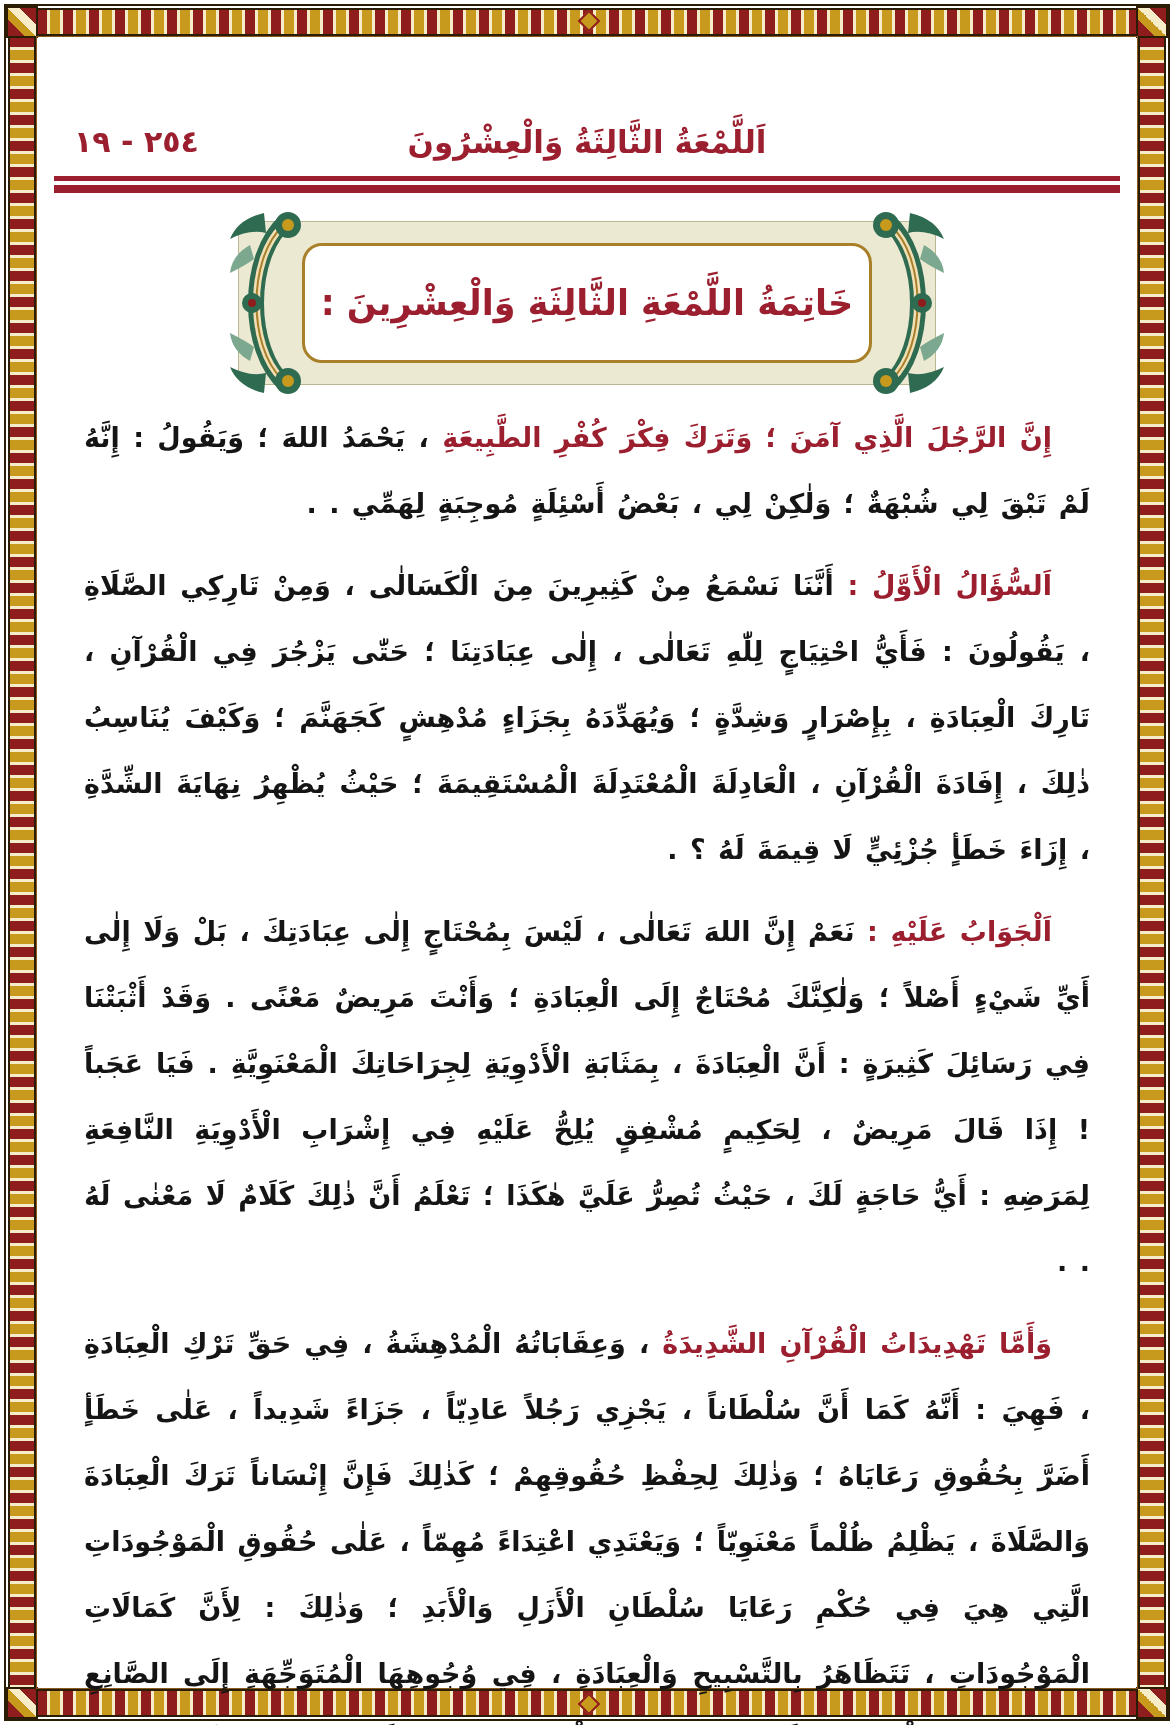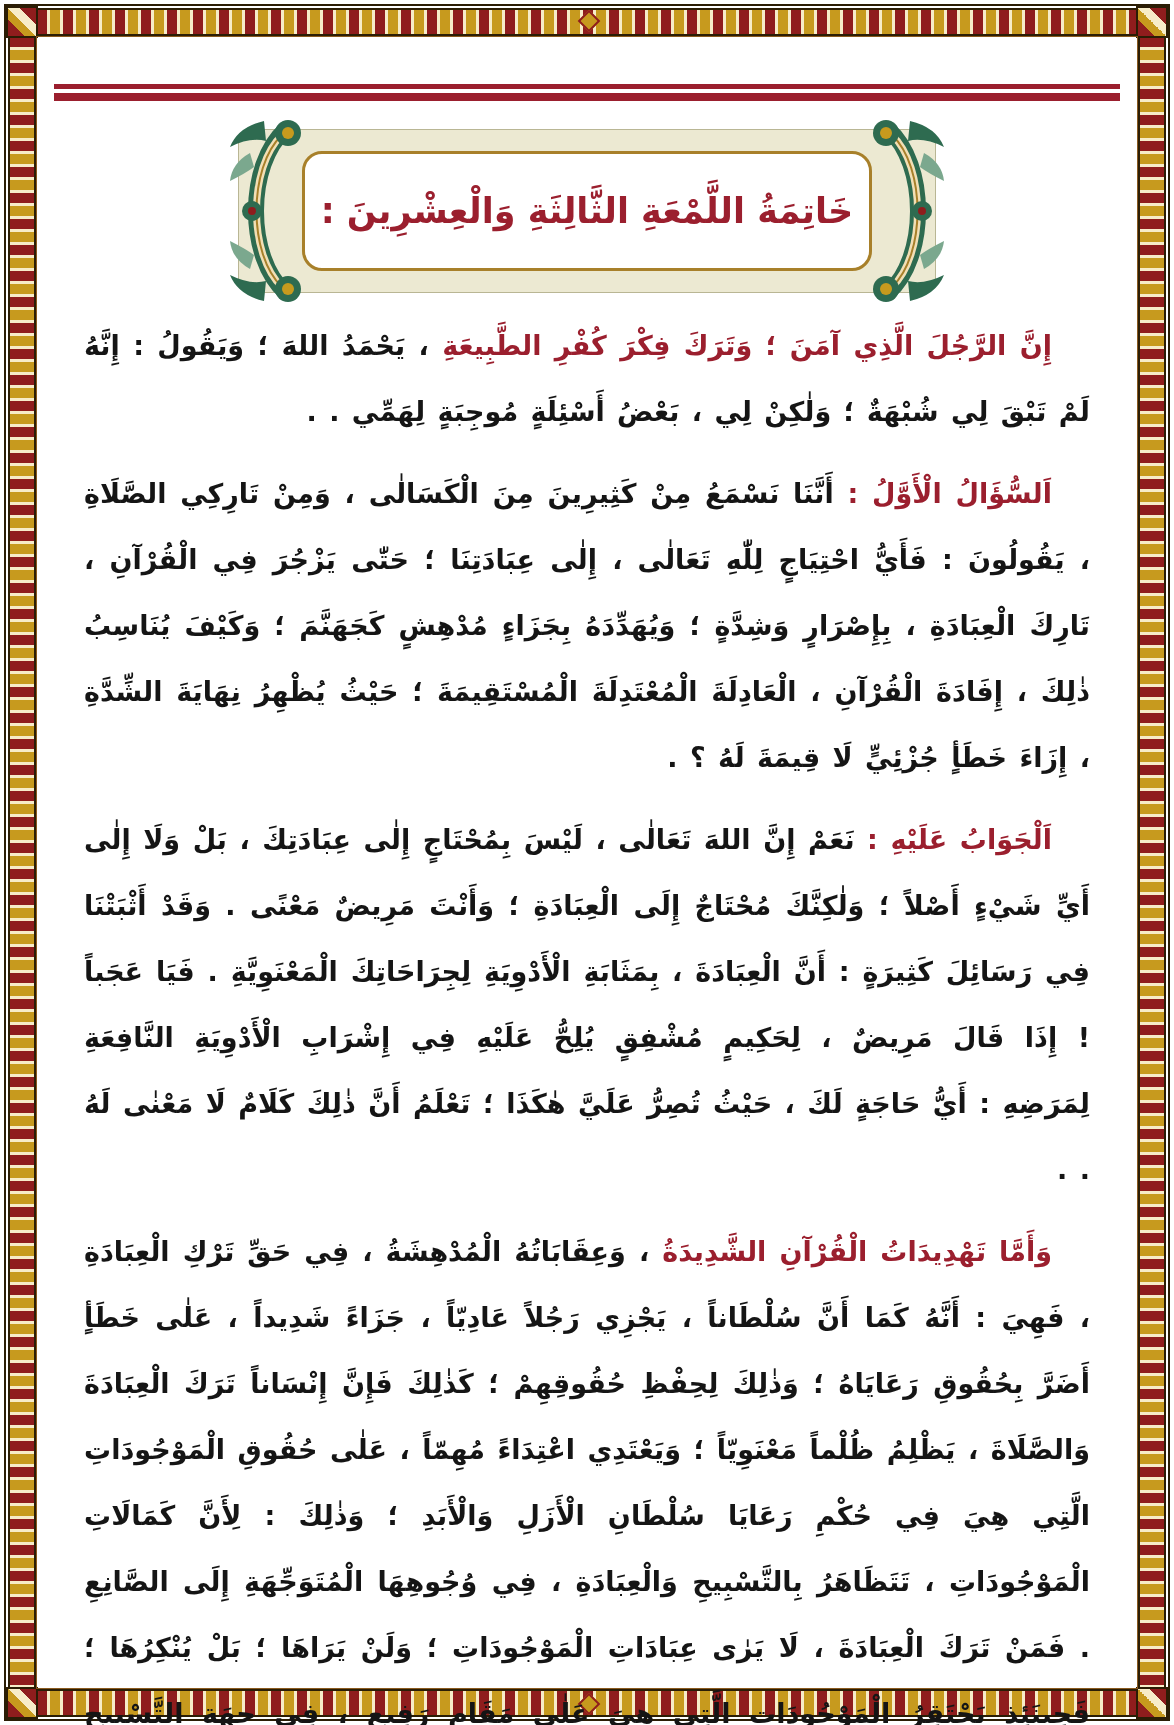--- a/index.html
+++ b/index.html
@@ -100,20 +100,24 @@
   <div class="corner tl"></div>
   <div class="corner tr"></div>
   <div class="corner bl"></div>
   <div class="corner br"></div>
   <div class="center-accent top"></div>
   <div class="center-accent bottom"></div>
   <div class="inner-line"></div>
 
   <div class="content">
 
+    <div class="header-row">
+      <div class="page-number">٢٥٤ - ١٩</div>
+      <div class="page-title">اَللَّمْعَةُ الثَّالِثَةُ وَالْعِشْرُونَ</div>
+    </div>
     <div class="rule thin"></div>
     <div class="rule thick"></div>
 
     <div class="banner">
       <div class="banner-bg"></div>
 
       <svg class="flourish right" viewBox="0 0 104 184" xmlns="http://www.w3.org/2000/svg">
         <path d="M30 10 C 70 45, 70 139, 30 174" fill="none" stroke="#2e6b50" stroke-width="16" stroke-linecap="round"></path>
         <path d="M34 16 C 68 48, 68 136, 34 168" fill="none" stroke="#f2dfb5" stroke-width="7" stroke-linecap="round"></path>
         <path d="M34 16 C 68 48, 68 136, 34 168" fill="none" stroke="#a8802a" stroke-width="2" stroke-linecap="round"></path>

